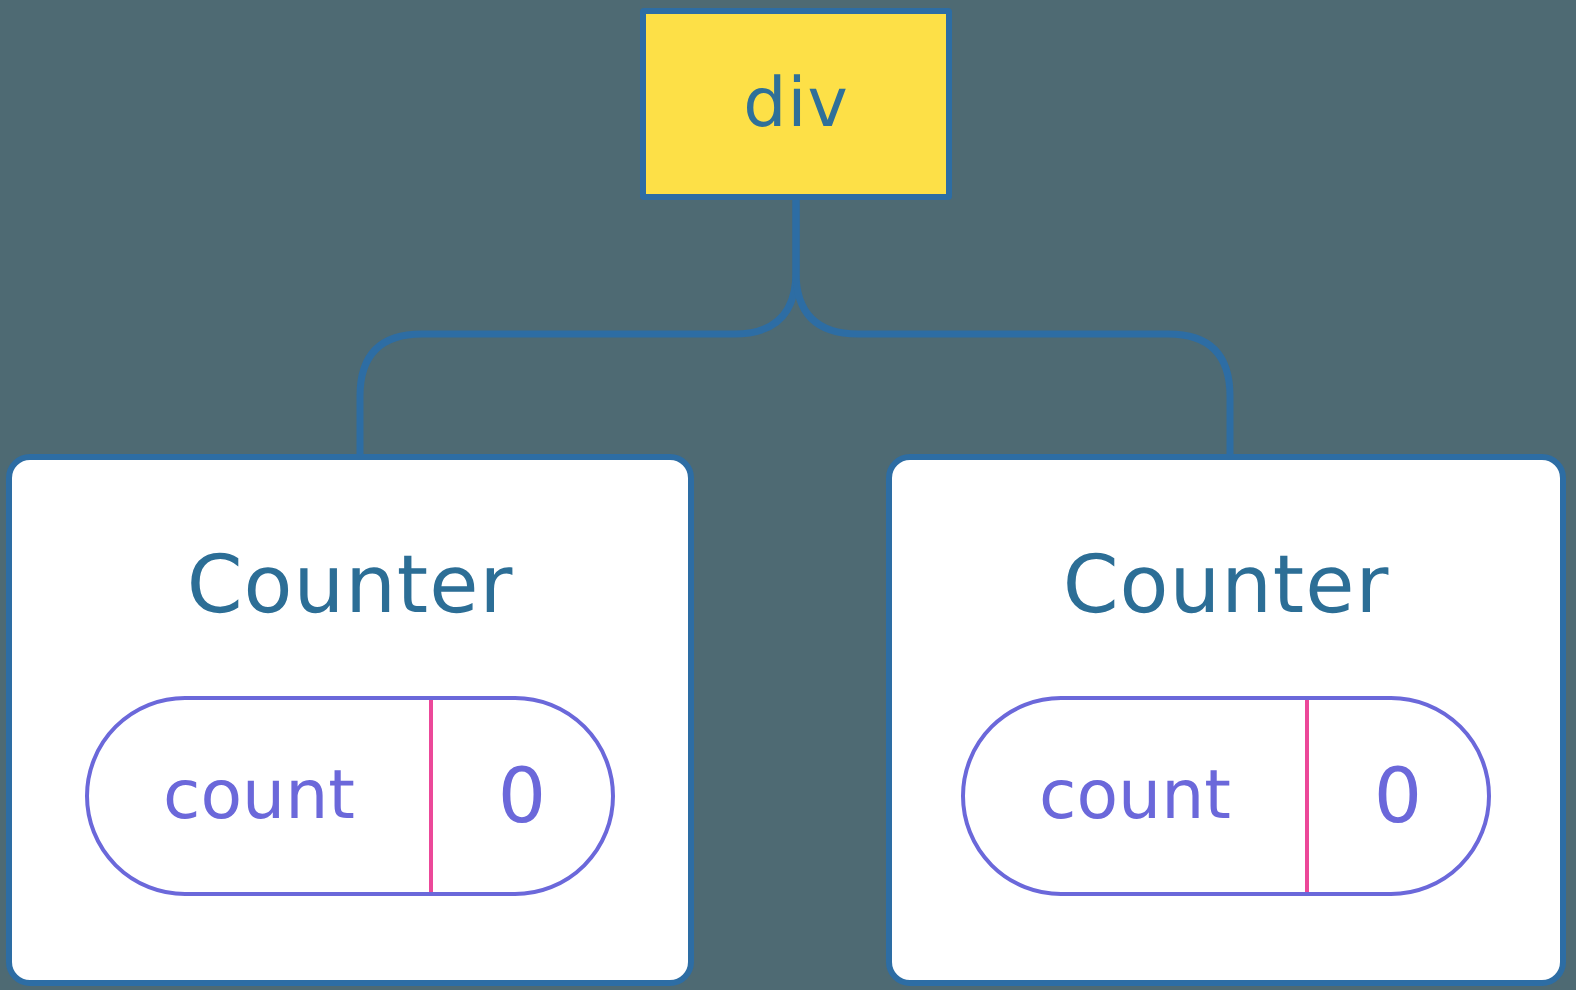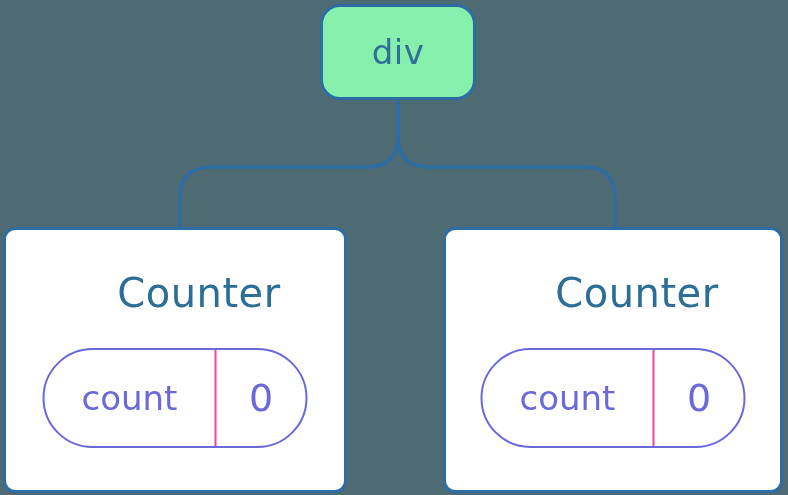--- a/index.html
+++ b/index.html
@@ -16,23 +16,23 @@
   }
 
   
   .root-node {
     position: absolute;
     left: 320px;
     top: 4px;
     width: 156px;
     height: 96px;
     box-sizing: border-box;
-    background: #86efac;
+    background: #fde047;
     border: 3px solid #2D6DA4;
-    border-radius: 20px;
+    border-radius: 2px;
     display: flex;
     align-items: center;
     justify-content: center;
   }
   .root-node-label {
     font-size: 34px;
     font-weight: 500;
     color: #2F7099;
     letter-spacing: 0.5px;
   }
@@ -68,21 +68,20 @@
   .card-title {
     position: absolute;
     top: 40px;
     left: 0;
     width: 100%;
     text-align: center;
     font-size: 40px;
     font-weight: 500;
     color: #2C6E96;
     letter-spacing: 0.5px;
-    padding-left: 24px;
   }
 
   
   .pill {
     position: absolute;
     top: 118px;
     left: 50%;
     transform: translateX(-50%);
     width: 265px;
     height: 100px;

